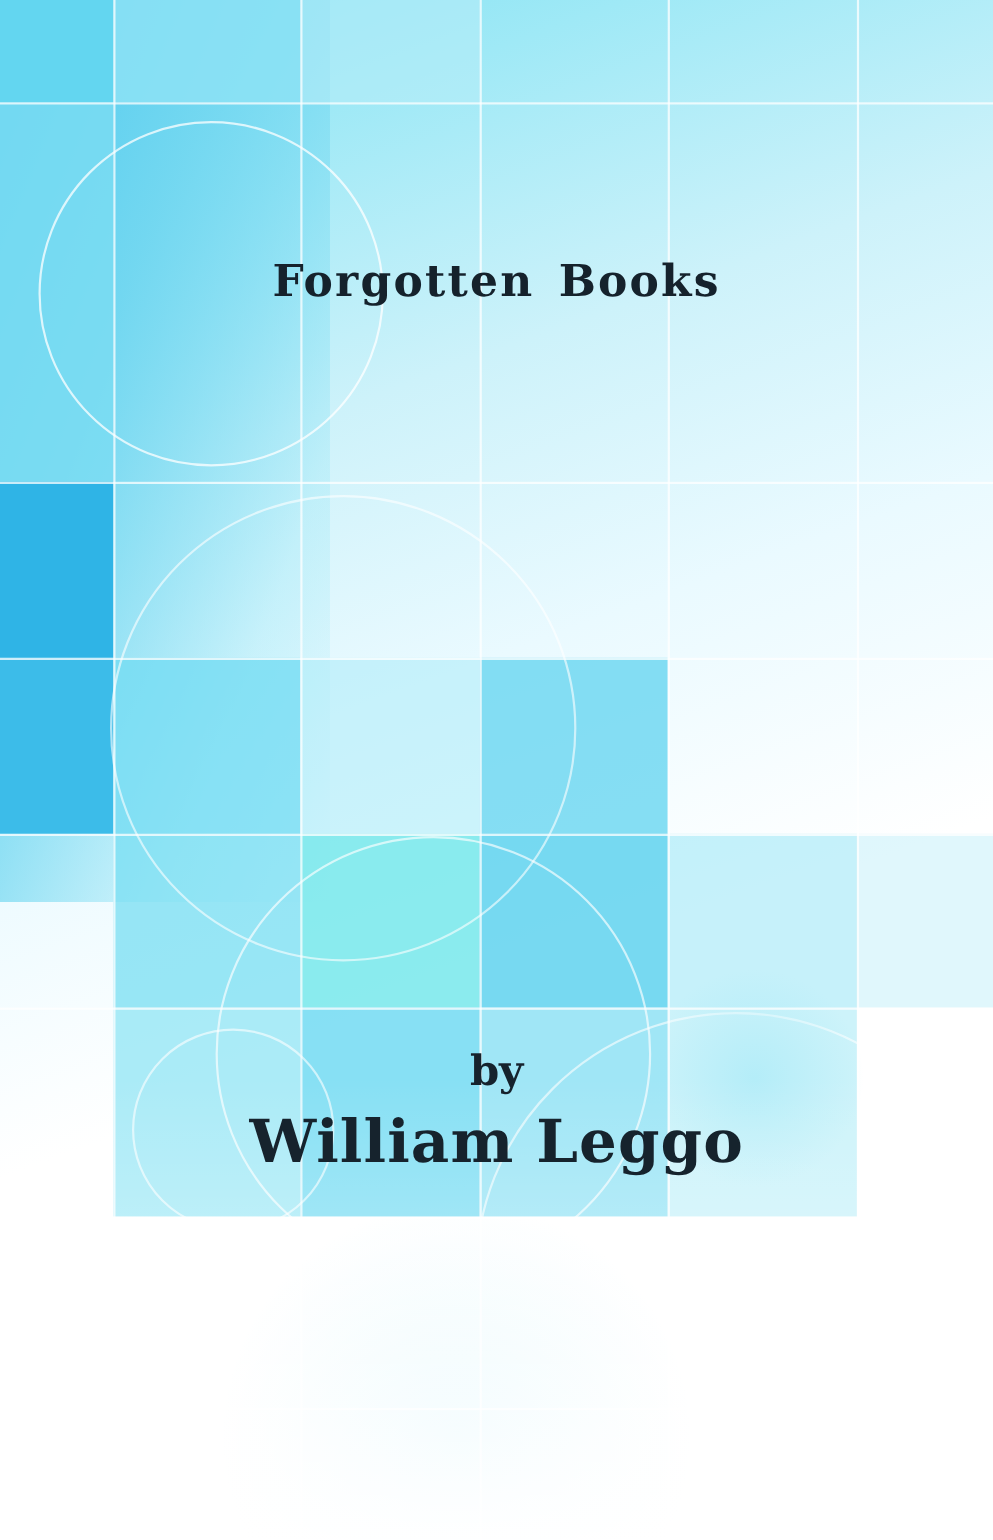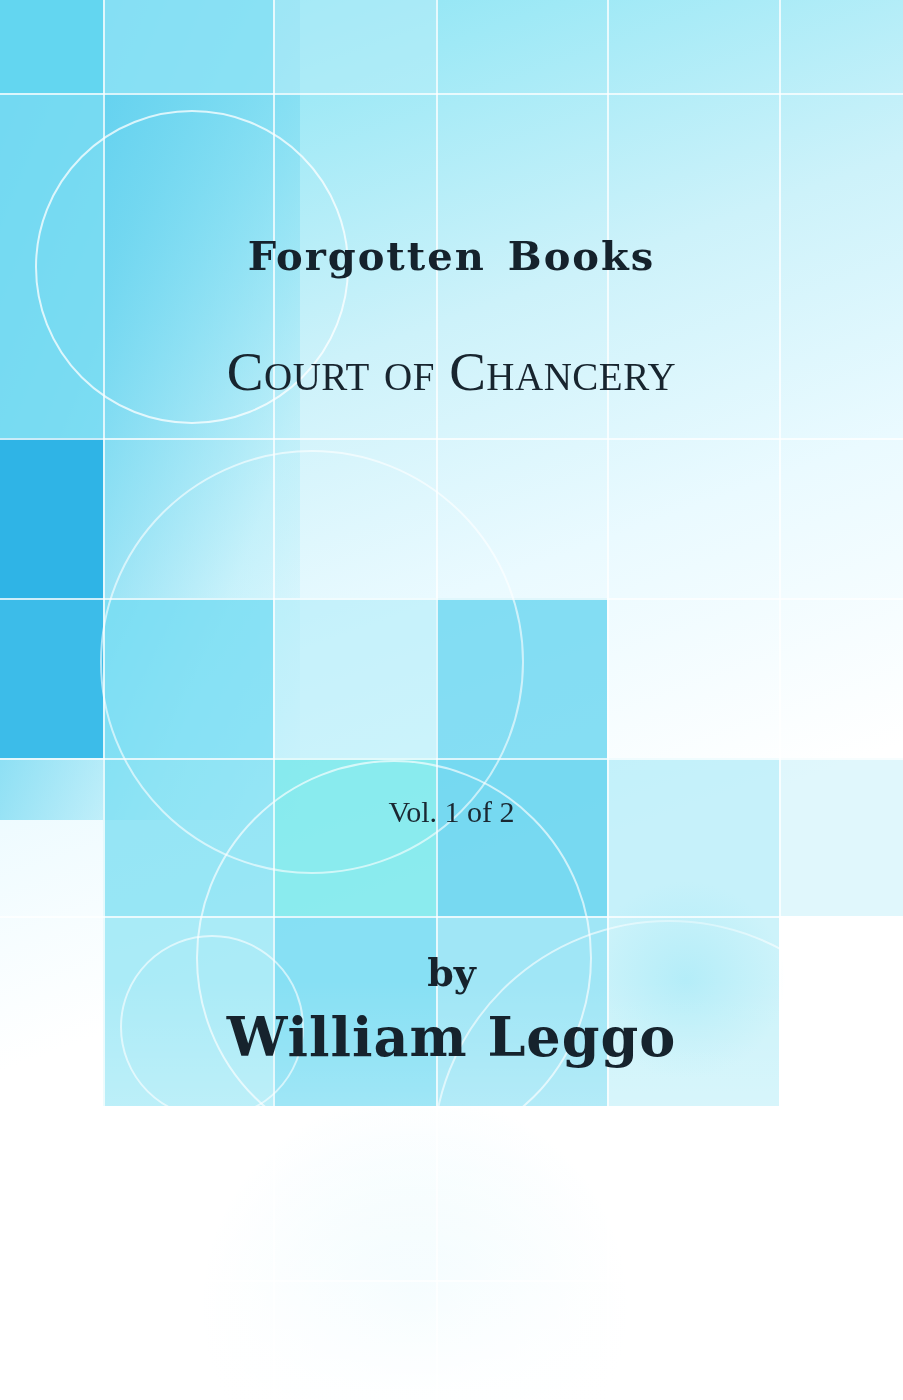--- a/index.html
+++ b/index.html
@@ -204,23 +204,21 @@
 
   <div class="bg-bottom-fade"></div>
 
   <div class="content">
 
     <div class="brand">
       <span class="b-word">Forgotten</span><span class="b-gap"></span><span class="b-word">Books</span>
     </div>
 
     <div class="title">
-      <div>Court of Chancery</div>
     </div>
 
 
-    <div class="volume">Vol. 1 of 2</div>
 
     <div class="byline">by</div>
     <div class="author">William Leggo</div>
 
   </div>
 </div>
 
 </body></html>

